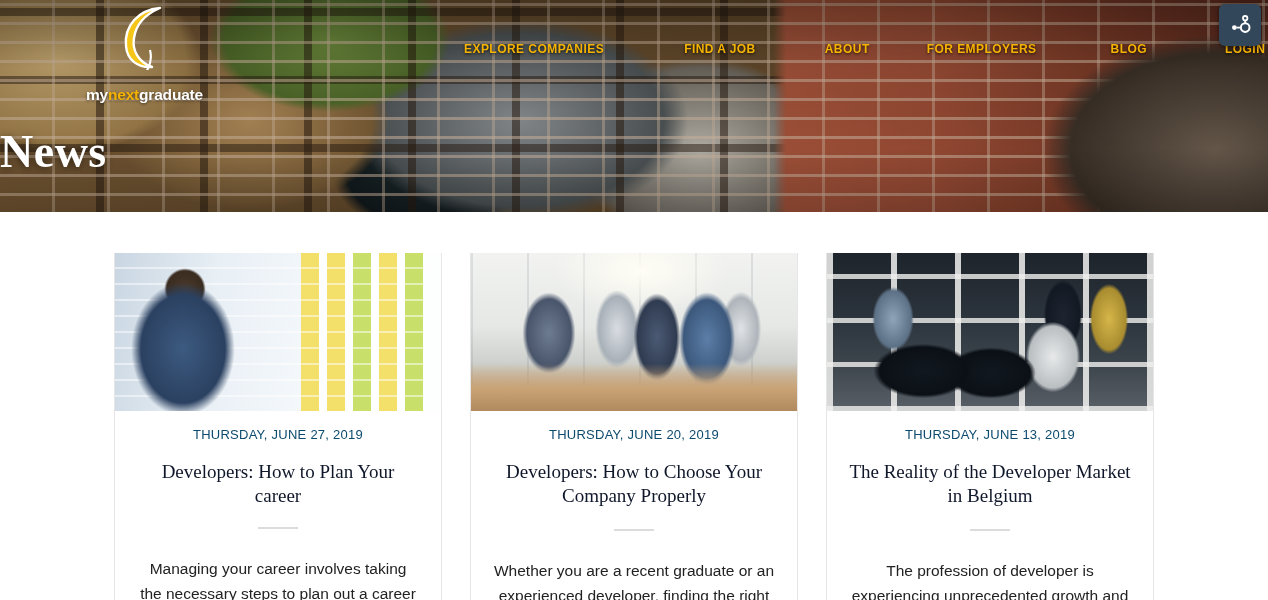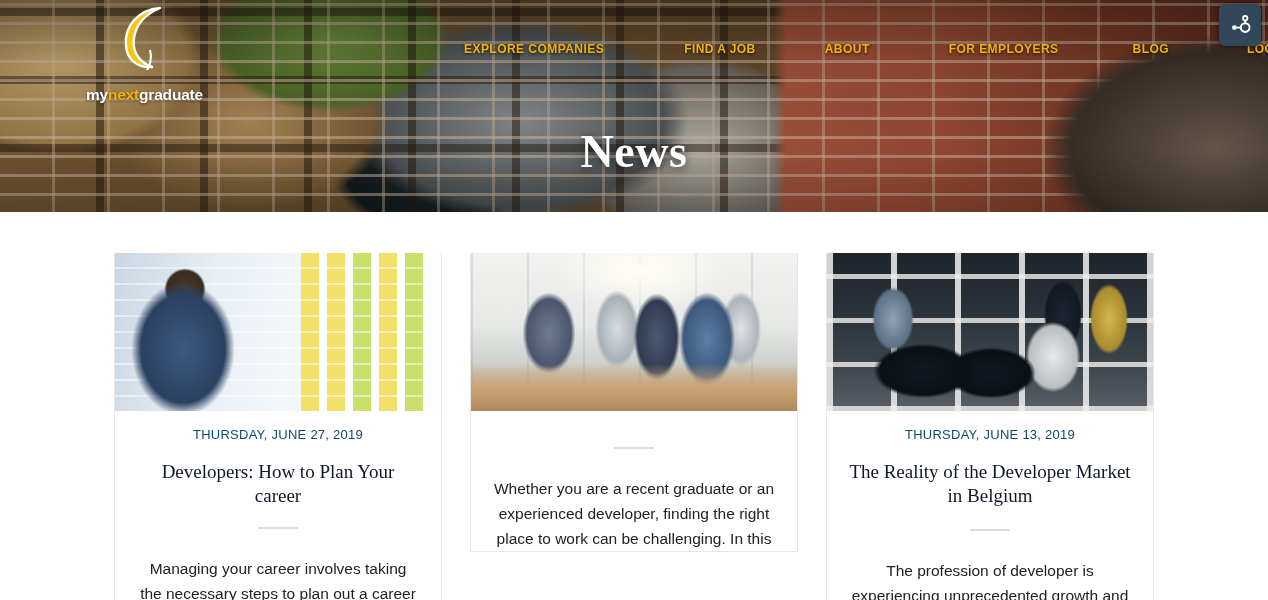--- a/index.html
+++ b/index.html
@@ -93,21 +93,21 @@
     font-weight: 700;
     letter-spacing: 0.45px;
     color: #f5b301;
     text-decoration: none;
     text-shadow: 0 1px 3px rgba(0,0,0,0.75);
     cursor: pointer;
     padding: 16px;
   }
   .nav-gap-1 { margin-right: 48px; }
   .nav-gap-2 { margin-right: 37px; }
-  .nav-gap-3 { margin-right: 47px; }
+  .nav-gap-3 { margin-right: 25px; }
   .nav-gap-4 { margin-right: 42px; }
   .nav-gap-5 { margin-right: 46px; }
   .nav-gap-6 { margin-right: 28px; }
 
   .lang-group { display: flex; gap: 14px; }
   .lang-link {
     font-size: 12px;
     font-weight: 700;
     letter-spacing: 0.45px;
     color: #f5b301;
@@ -129,21 +129,21 @@
     justify-content: center;
     cursor: pointer;
     box-shadow: 0 1px 4px rgba(0,0,0,0.5);
   }
 
   .hero-title {
     position: absolute;
     left: 0;
     right: 0;
     top: 125px;
-    text-align: center;
+    text-align: left;
     font-family: "Liberation Serif", serif;
     font-size: 46px;
     font-weight: 700;
     color: #ffffff;
     letter-spacing: 0.5px;
     text-shadow: 0 2px 8px rgba(0,0,0,0.55);
   }
 
   
   .news-area {
@@ -301,20 +301,22 @@
         <div class="card-date">THURSDAY, JUNE 27, 2019</div>
         <a class="card-title">Developers: How to Plan Your career</a>
         <div class="card-rule"></div>
         <p class="card-excerpt"><span>Managing your career involves taking the necessary steps to plan out a career path that you enjoy. </span></p>
       </div>
     </article>
 
     <article class="news-card">
       <div class="card-photo photo-2"></div>
       <div class="card-body">
+        <div class="card-date">THURSDAY, JUNE 20, 2019</div>
+        <a class="card-title">Developers: How to Choose Your Company Properly</a>
         <div class="card-rule"></div>
         <p class="card-excerpt"><span>Whether you are a recent graduate or an experienced developer, finding the right place to work can be challenging. In this</span></p>
       </div>
     </article>
 
     <article class="news-card">
       <div class="card-photo photo-3"></div>
       <div class="card-body">
         <div class="card-date">THURSDAY, JUNE 13, 2019</div>
         <a class="card-title">The Reality of the Developer Market in Belgium</a>

